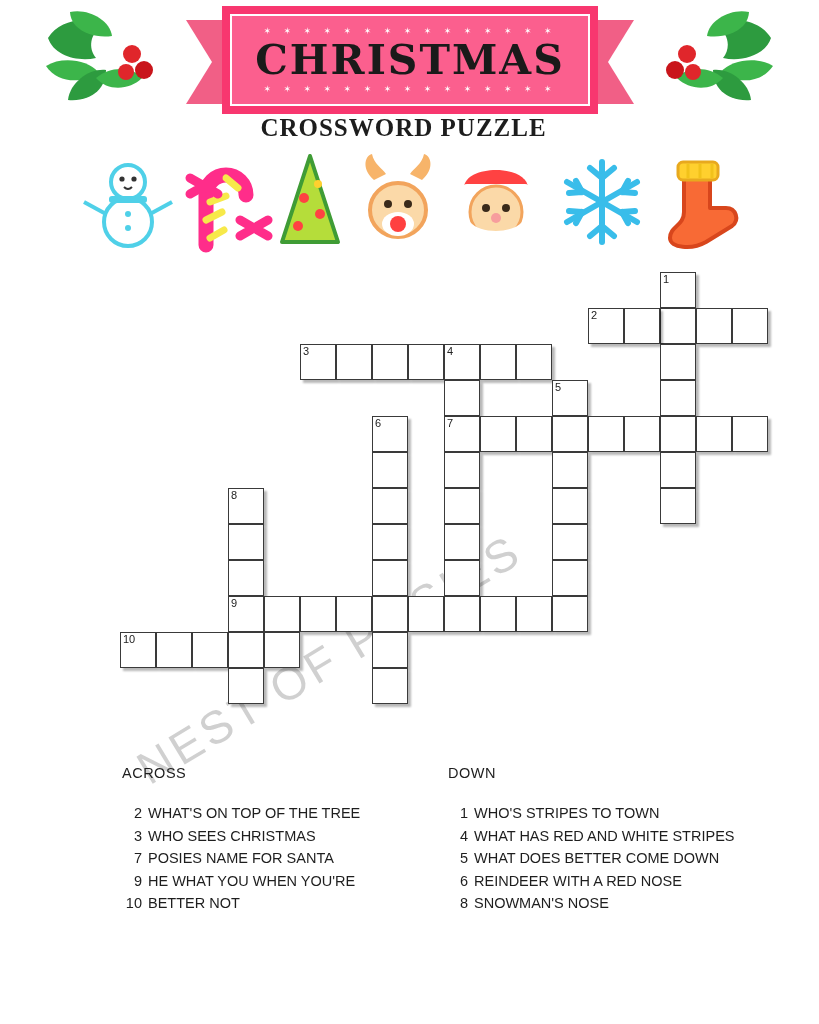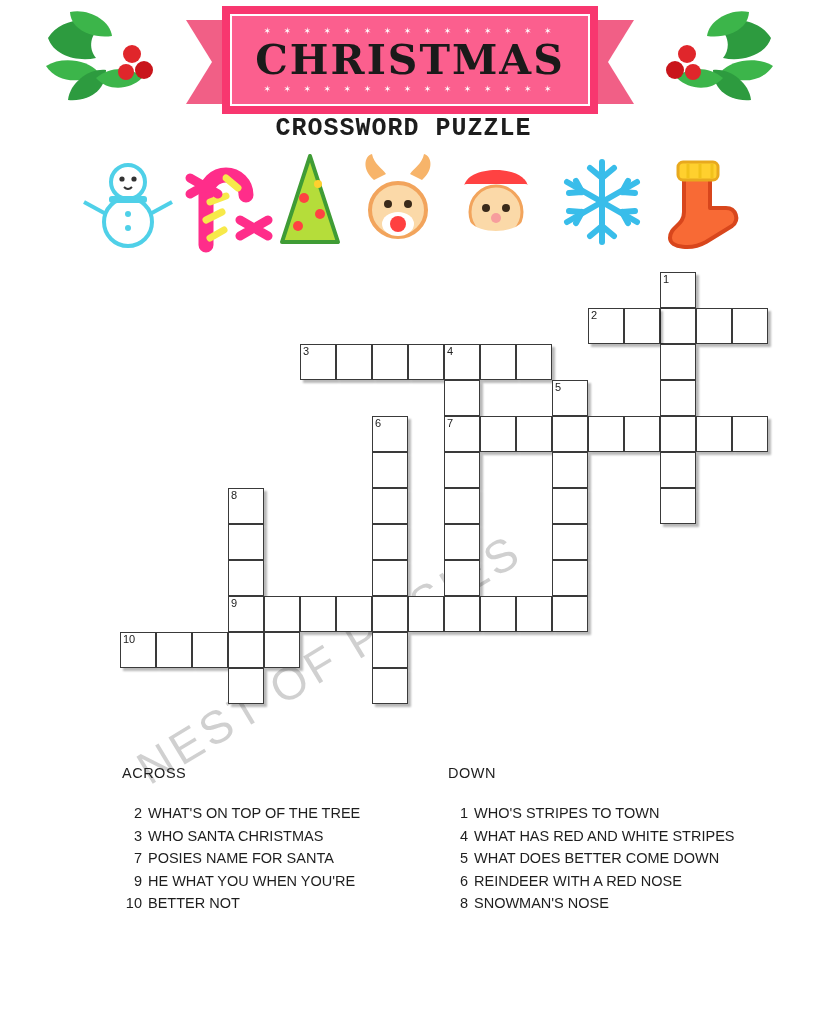--- a/index.html
+++ b/index.html
@@ -88,21 +88,21 @@
     letter-spacing: 2px;
     color: #1a1a1a;
     line-height: 48px;
   }
   .subtitle {
     position: absolute;
     left: 0;
     right: 12px;
     top: 114px;
     text-align: center;
-    font-family: Liberation Mono, monospace;
+    font-family: Liberation Serif, serif;
     font-weight: bold;
     font-size: 25px;
     letter-spacing: 1px;
     color: #1d1d1d;
   }
 
   
   .holly {
     position: absolute;
     top: 8px;
@@ -405,21 +405,21 @@
 <div class="clues">
   <div class="col across">
     <h3>ACROSS</h3>
     <div id="across-list">
         <div class="clue">
           <span class="num">2</span>
           <span class="txt">WHAT'S ON TOP OF THE TREE</span>
         </div>
         <div class="clue">
           <span class="num">3</span>
-          <span class="txt">WHO SANTA CHRISTMAS</span>
+          <span class="txt">WHO SEES CHRISTMAS</span>
         </div>
         <div class="clue">
           <span class="num">7</span>
           <span class="txt">POSIES NAME FOR SANTA</span>
         </div>
         <div class="clue">
           <span class="num">9</span>
           <span class="txt">HE WHAT YOU WHEN YOU'RE</span>
         </div>
         <div class="clue">

